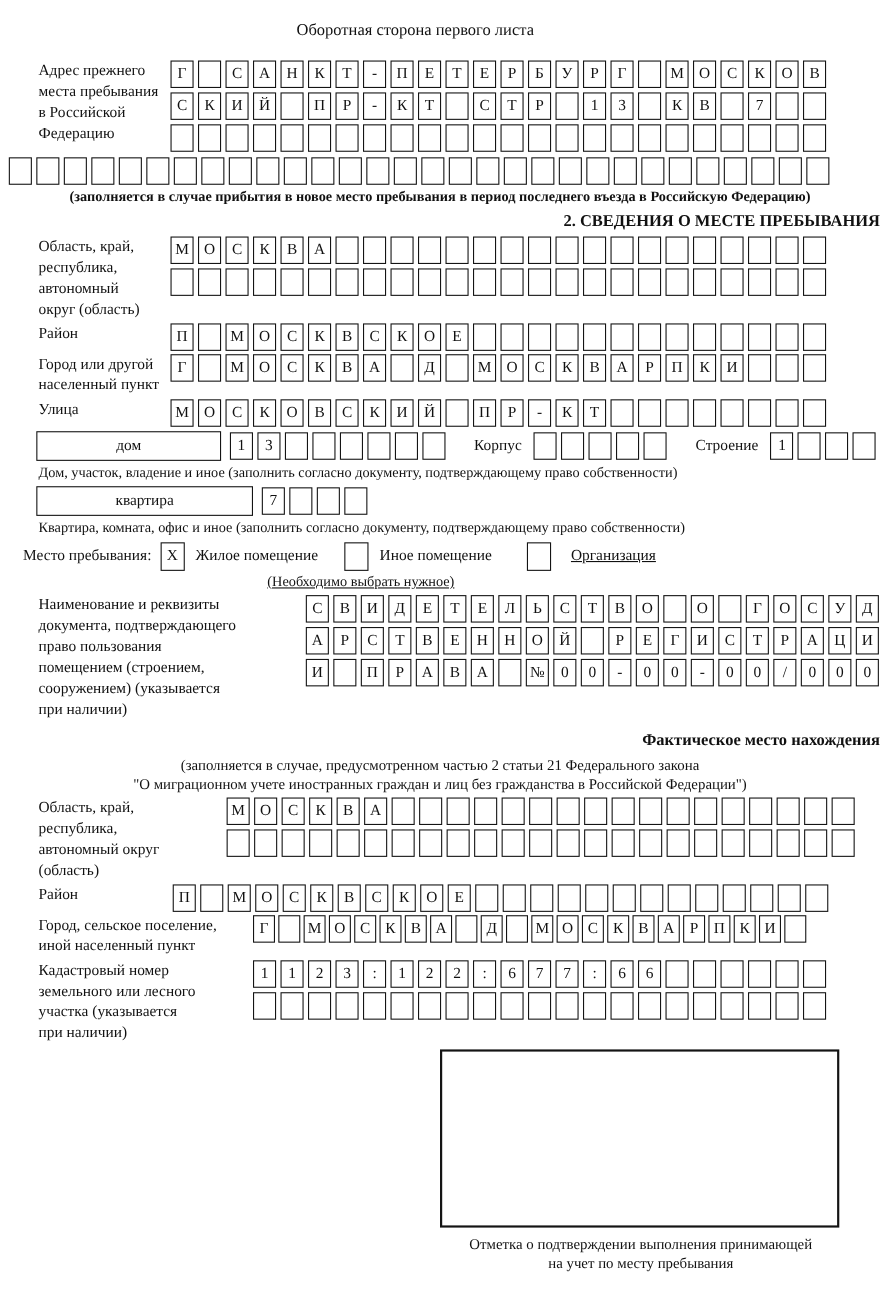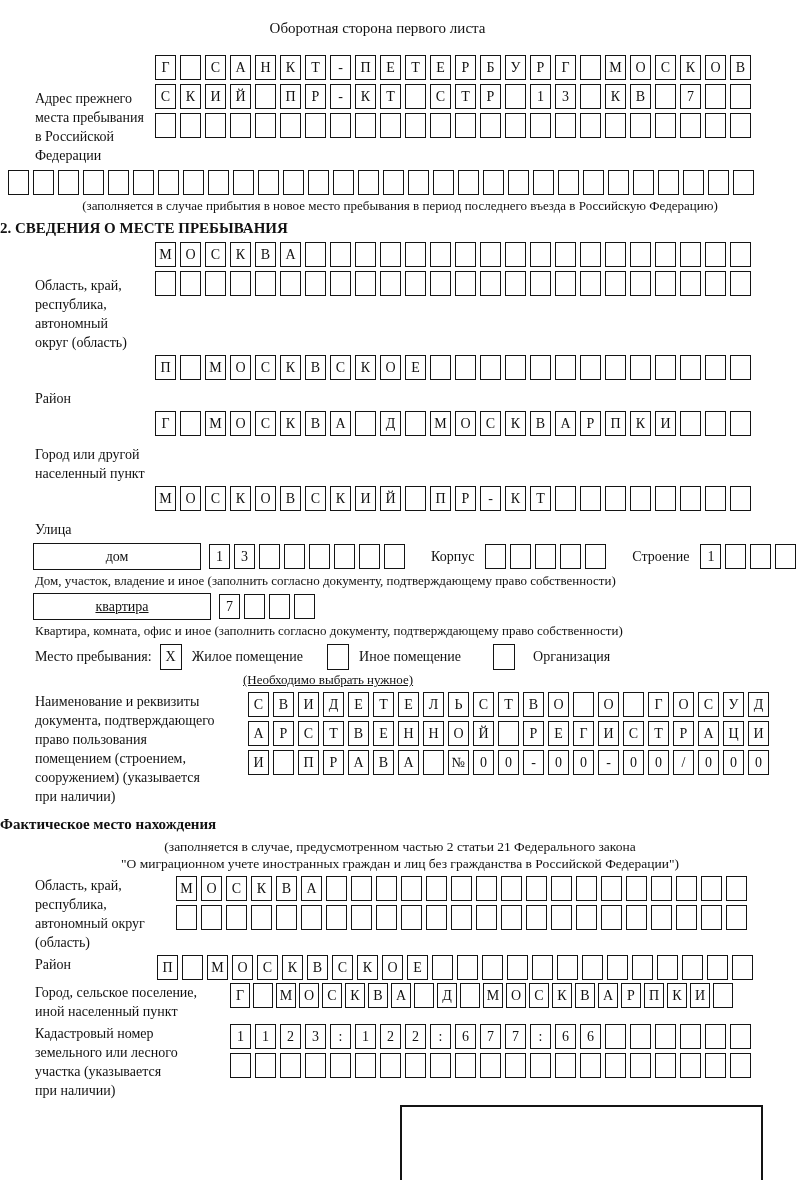--- a/index.html
+++ b/index.html
@@ -4,49 +4,49 @@
 <style>
   html,body{margin:0;padding:0;}
   body{
     width:800px;height:1180px;background:#ffffff;color:#111;
     font-family:"Liberation Serif","DejaVu Serif",serif;
     overflow:hidden;position:relative;
   }
   .header-note{padding-top:20px;padding-right:45px;text-align:center;font-size:15px;}
   .frow{display:flex;align-items:flex-start;margin-left:35px;}
   .flabel{flex-shrink:0;font-size:14px;line-height:19px;}
-  .w120{width:120px;margin-top:34px;}
+  .w120{width:120px;}
   .w141{width:141px;}
   .w122{width:122px;}
   .w195{width:195px;}
   .w213{width:213px;}
   .rows-stack{display:flex;flex-direction:column;gap:4px;}
   .cells{display:flex;gap:4px;flex-shrink:0;}
   .cell{
     box-sizing:border-box;width:21px;height:25px;border:1.5px solid #141414;
     display:flex;align-items:center;justify-content:center;
     font-size:14px;line-height:1;background:#fff;
   }
   .tight{gap:3px;}
   .tight .cell{width:20px;}
   .fullrow{margin-left:8px;margin-top:5px;}
-  .hint{font-size:13px;line-height:16px;text-align:center;margin-top:3px;}
+  .hint{font-size:13px;line-height:16px;text-align:center;margin-top:3px;font-weight:bold;}
   .hint-left{font-size:13px;line-height:16px;margin-left:35px;margin-top:3px;}
-  .sec-title{font-weight:bold;font-size:15px;text-align:left;margin-top:6px;margin-bottom:5px;font-family:Liberation Serif, serif;}
-  .mt4{margin-top:4px;}
+  .sec-title{font-weight:bold;font-size:15px;text-align:right;margin-top:6px;margin-bottom:5px;font-family:Liberation Serif, serif;}
+  .mt4{margin-top:4px;gap:30px;}
   .mt3{margin-top:3px;}
   .field-box{
     box-sizing:border-box;border:1.5px solid #141414;height:27px;
     display:flex;align-items:center;justify-content:center;font-size:14px;background:#fff;
   }
   .domrow{display:flex;align-items:center;margin-left:33px;margin-top:4px;gap:8px;}
   .dombox{width:168px;}
-  .kvartirabox{width:178px;text-decoration:underline;}
+  .kvartirabox{width:197px;}
   .inline-label{font-size:14px;white-space:nowrap;padding:0 3px;margin-left:15px;}
-  .mestorow{display:flex;align-items:center;margin-left:35px;margin-top:5px;font-size:14px;}
+  .mestorow{display:flex;align-items:center;margin-left:21px;margin-top:5px;font-size:14px;}
   .checkbox{
     box-sizing:border-box;width:22px;height:26px;border:1.5px solid #141414;
     display:flex;align-items:center;justify-content:center;font-size:14px;background:#fff;
     flex-shrink:0;
   }
   .hint-mid{font-size:13px;line-height:16px;margin-left:243px;margin-top:2px;text-decoration:underline;}
   .note-center{font-size:13.5px;line-height:17px;text-align:center;}
   .stamp-box{
     box-sizing:border-box;border:2px solid #141414;width:363px;height:162px;
     margin-left:400px;margin-top:5px;background:#fff;
@@ -59,21 +59,21 @@
 </head>
 <body>
 
 <div class="header-note">Оборотная сторона первого листа</div>
 
 <div class="frow" style="margin-top:18px;">
   <div class="flabel w120">
     <div>Адрес прежнего</div>
     <div>места пребывания</div>
     <div>в Российской</div>
-    <div>Федерации</div>
+    <div>Федерацию</div>
   </div>
   <div class="rows-stack">
     <div class="cells">
         <span class="cell">Г</span>
         <span class="cell"></span>
         <span class="cell">С</span>
         <span class="cell">А</span>
         <span class="cell">Н</span>
         <span class="cell">К</span>
         <span class="cell">Т</span>
@@ -382,21 +382,21 @@
 </div>
 <div class="hint-left">Квартира, комната, офис и иное (заполнить согласно документу, подтверждающему право собственности)</div>
 
 <div class="mestorow">
   <span>Место пребывания:</span>
   <span class="checkbox" style="margin-left:8px;">X</span>
   <span style="margin-left:10px;">Жилое помещение</span>
   <span class="checkbox" style="margin-left:24px;"></span>
   <span style="margin-left:10px;">Иное помещение</span>
   <span class="checkbox" style="margin-left:32px;"></span>
-  <span style="margin-left:18px;">Организация</span>
+  <span style="margin-left:18px;text-decoration:underline;">Организация</span>
 </div>
 <div class="hint-mid">(Необходимо выбрать нужное)</div>
 
 <div class="frow mt4">
   <div class="flabel w213">
     <div>Наименование и реквизиты</div>
     <div>документа, подтверждающего</div>
     <div>право пользования</div>
     <div>помещением (строением,</div>
     <div>сооружением) (указывается</div>

